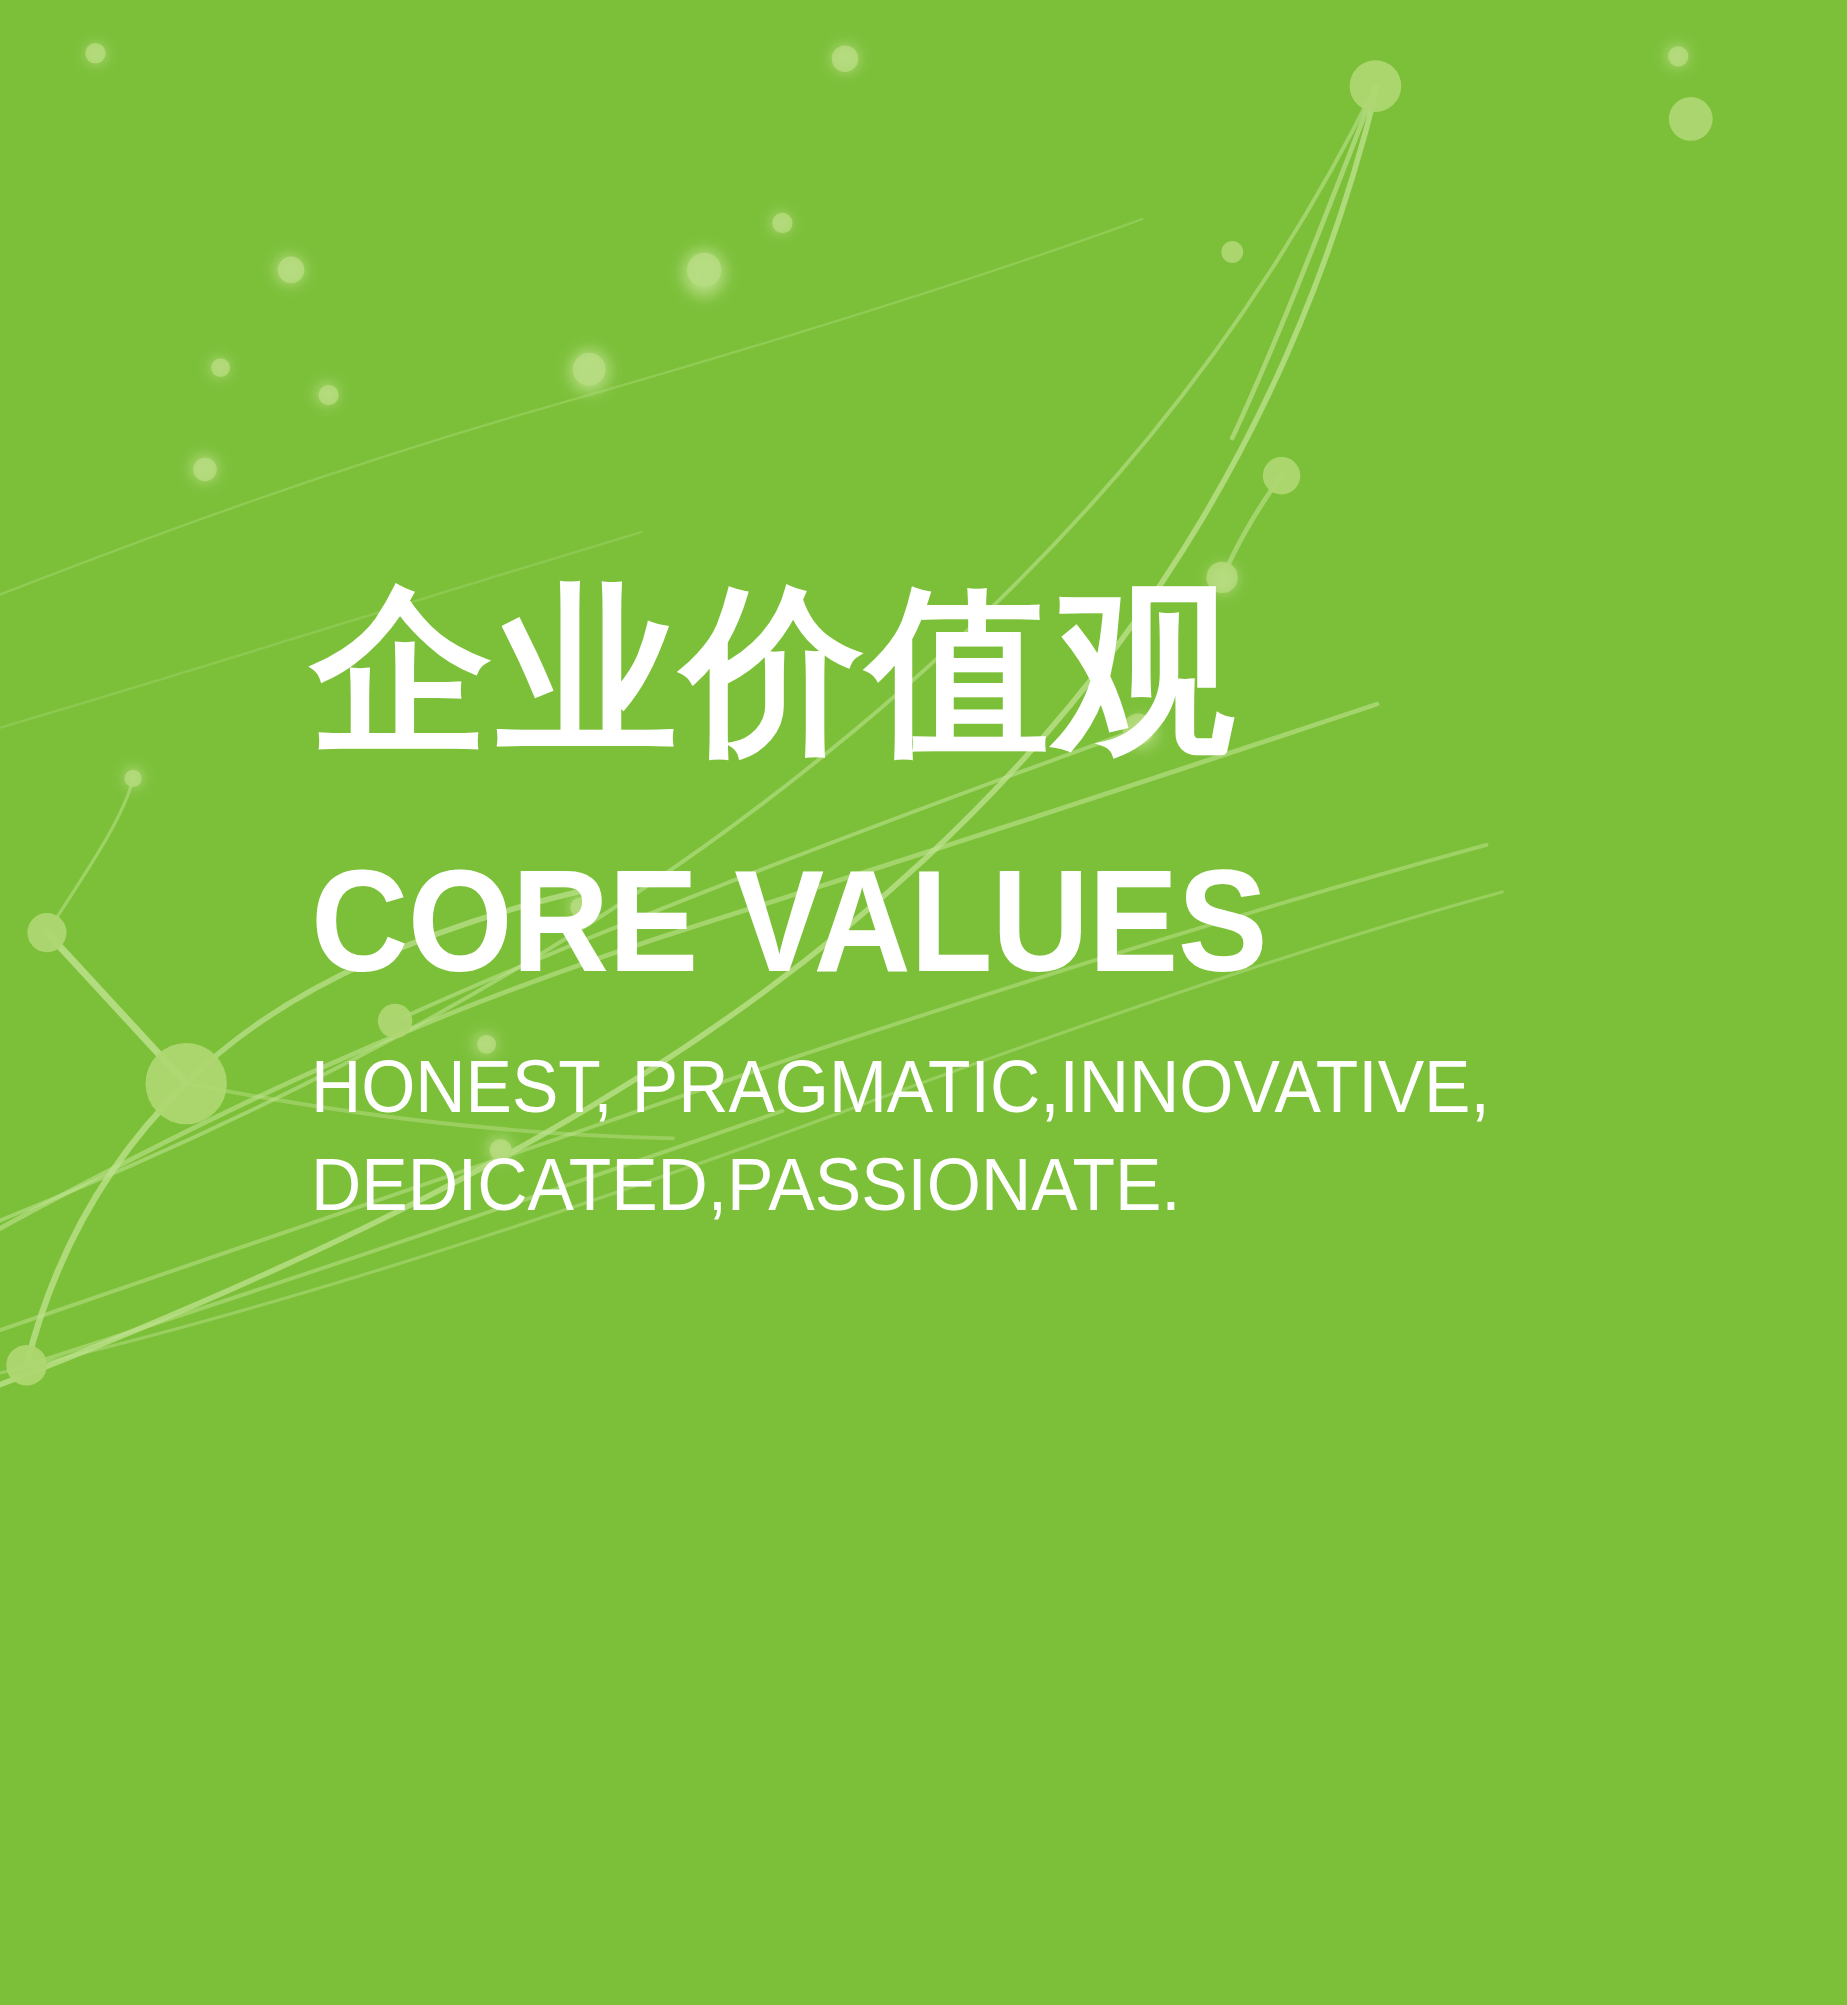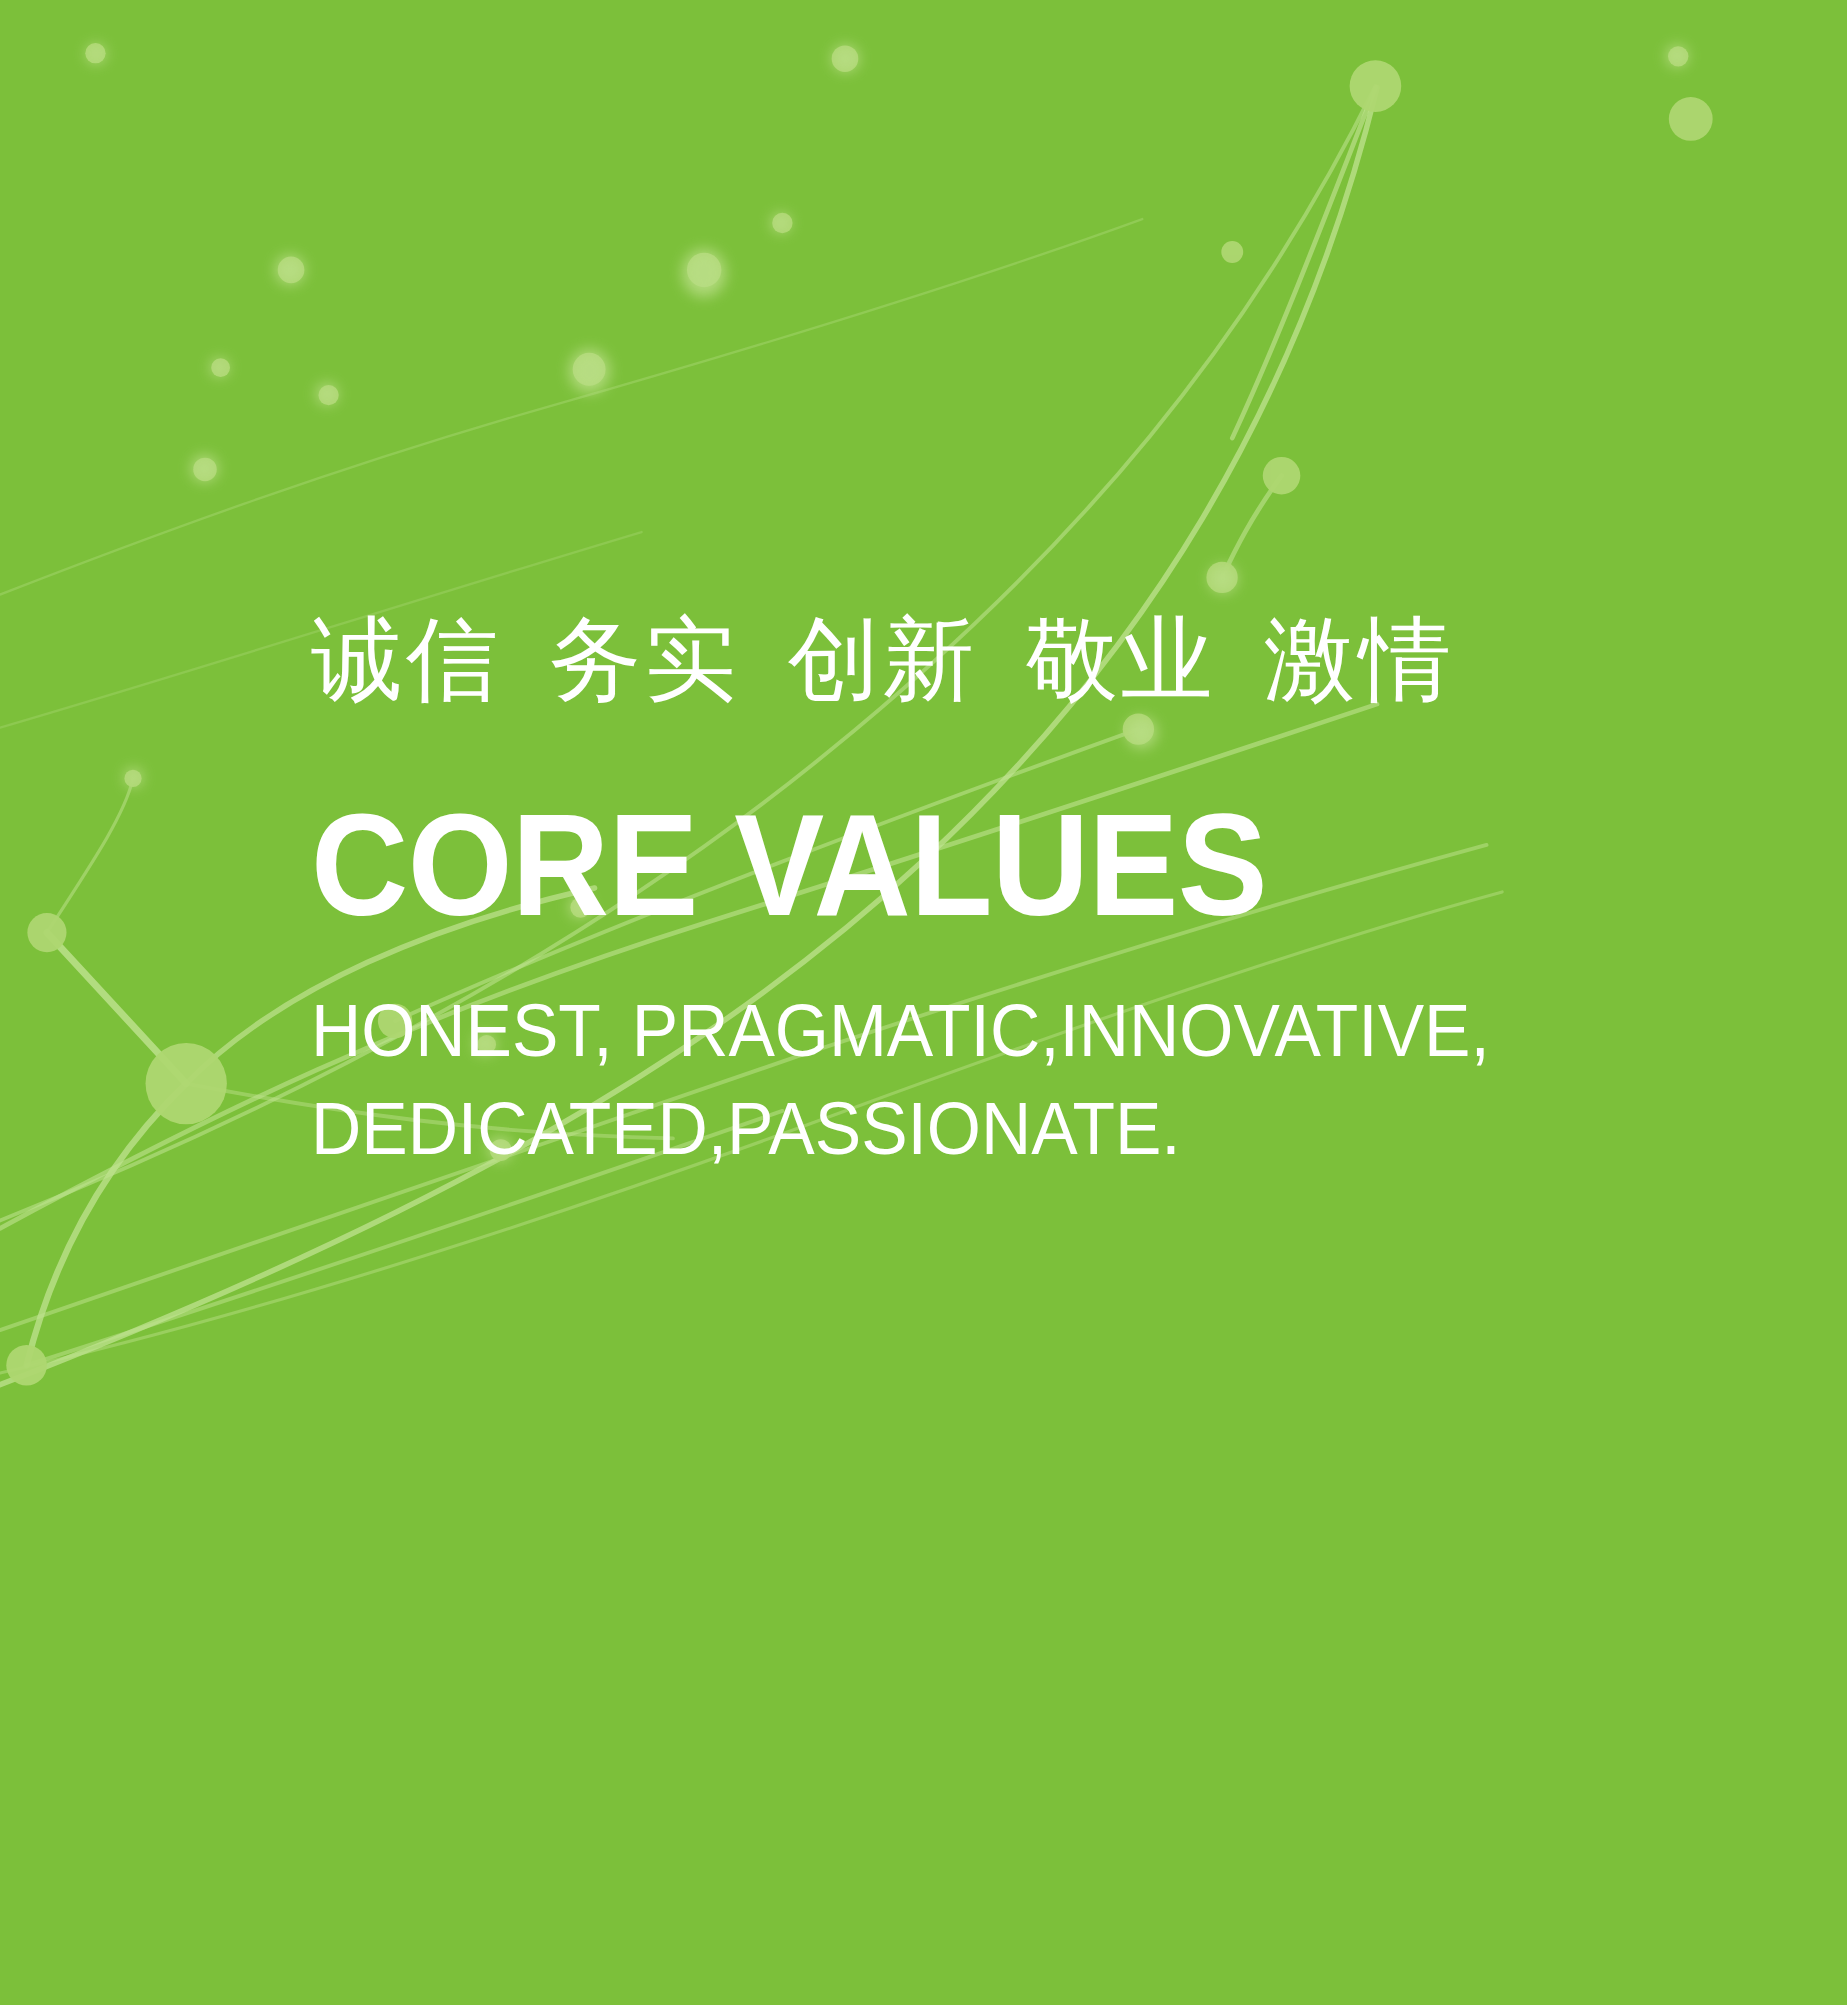--- a/index.html
+++ b/index.html
@@ -180,24 +180,22 @@
     <div class="blob" style="left:1126px; top:717px;  width:31px; height:31px;"></div>
     <div class="blob" style="left:124px;  top:768px;  width:19px; height:19px;"></div>
     <div class="blob" style="left:569px;  top:896px; width:22px; height:22px;"></div>
     <div class="blob" style="left:474px;  top:1033px; width:22px; height:22px;"></div>
     <div class="blob" style="left:488px;  top:1137px; width:23.5px; height:23.5px;"></div>
     <div class="blob" style="left:1209px; top:565px;  width:28px; height:28px;"></div>
   </div>
 
   <div id="content">
 
-
-    <p class="cjk-sub">
-      <span>诚信</span><span class="gap"></span><span>务实</span><span class="gap"></span><span>创新</span><span class="gap"></span><span>敬业</span><span class="gap"></span><span>激情</span>
-    </p>
+    <h1 class="cjk-heading">企业价值观</h1>
+
 
     <h2 class="en-heading">CORE VALUES</h2>
 
     <p class="en-body">
       <span class="line">HONEST, PRAGMATIC,INNOVATIVE,</span>
       <span class="line">DEDICATED,PASSIONATE.</span>
     </p>
 
   </div>
 

